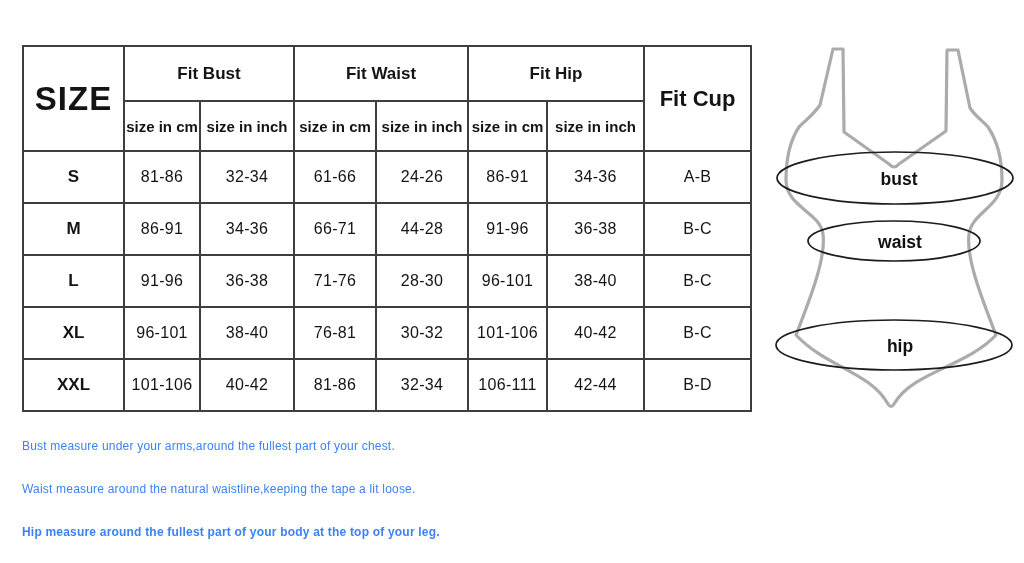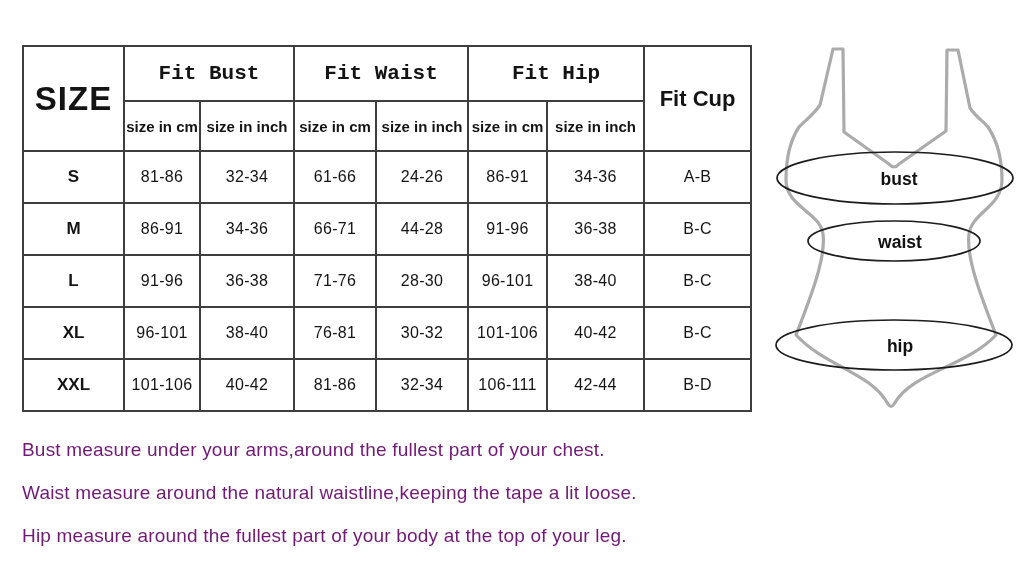--- a/index.html
+++ b/index.html
@@ -13,31 +13,31 @@
   }
   .size-table td, .size-table th {
     border: 2px solid #3e3e3e;
     text-align: center; vertical-align: middle;
     background: #ffffff; color: #141414;
   }
   .row-group-header { height: 55px; }
   .row-sub-header   { height: 50px; }
   .row-data         { height: 52px; }
   .cell-size-title  { font-size: 33px; font-weight: bold; letter-spacing: 1px; }
-  .cell-group       { font-size: 21px; font-weight: bold; font-family: Liberation Mono, monospace; }
+  .cell-group       { font-size: 17px; font-weight: bold; }
   .cell-cup-header  { font-size: 22px; font-weight: bold; }
   .cell-sub         { font-size: 15px; font-weight: bold; margin-left: 36px; }
   .cell-row-label   { font-size: 17px; font-weight: bold; }
   .cell-value       { font-size: 16px; font-weight: normal; letter-spacing: .3px; }
 
   
-  .note { position: absolute; left: 22px; font-size: 19px; color: #701a75; letter-spacing: .2px; white-space: nowrap; }
+  .note { position: absolute; left: 22px; font-size: 12px; color: #3b82f6; letter-spacing: .2px; white-space: nowrap; }
   .note-bust  { top: 439px; }
   .note-waist { top: 482px; }
-  .note-hip   { top: 525px; }
+  .note-hip   { top: 525px; font-weight: bold; }
 
   
   .diagram { position: absolute; left: 775px; top: 3px; width: 250px; height: 420px; }
   .measure-label {
     font-family: "Liberation Sans", sans-serif;
     font-size: 17.5px; font-weight: bold; fill: #111111;
     paint-order: stroke; stroke: #ffffff; stroke-width: 7px;
     stroke-linejoin: round; text-anchor: middle;
   }
 </style>

